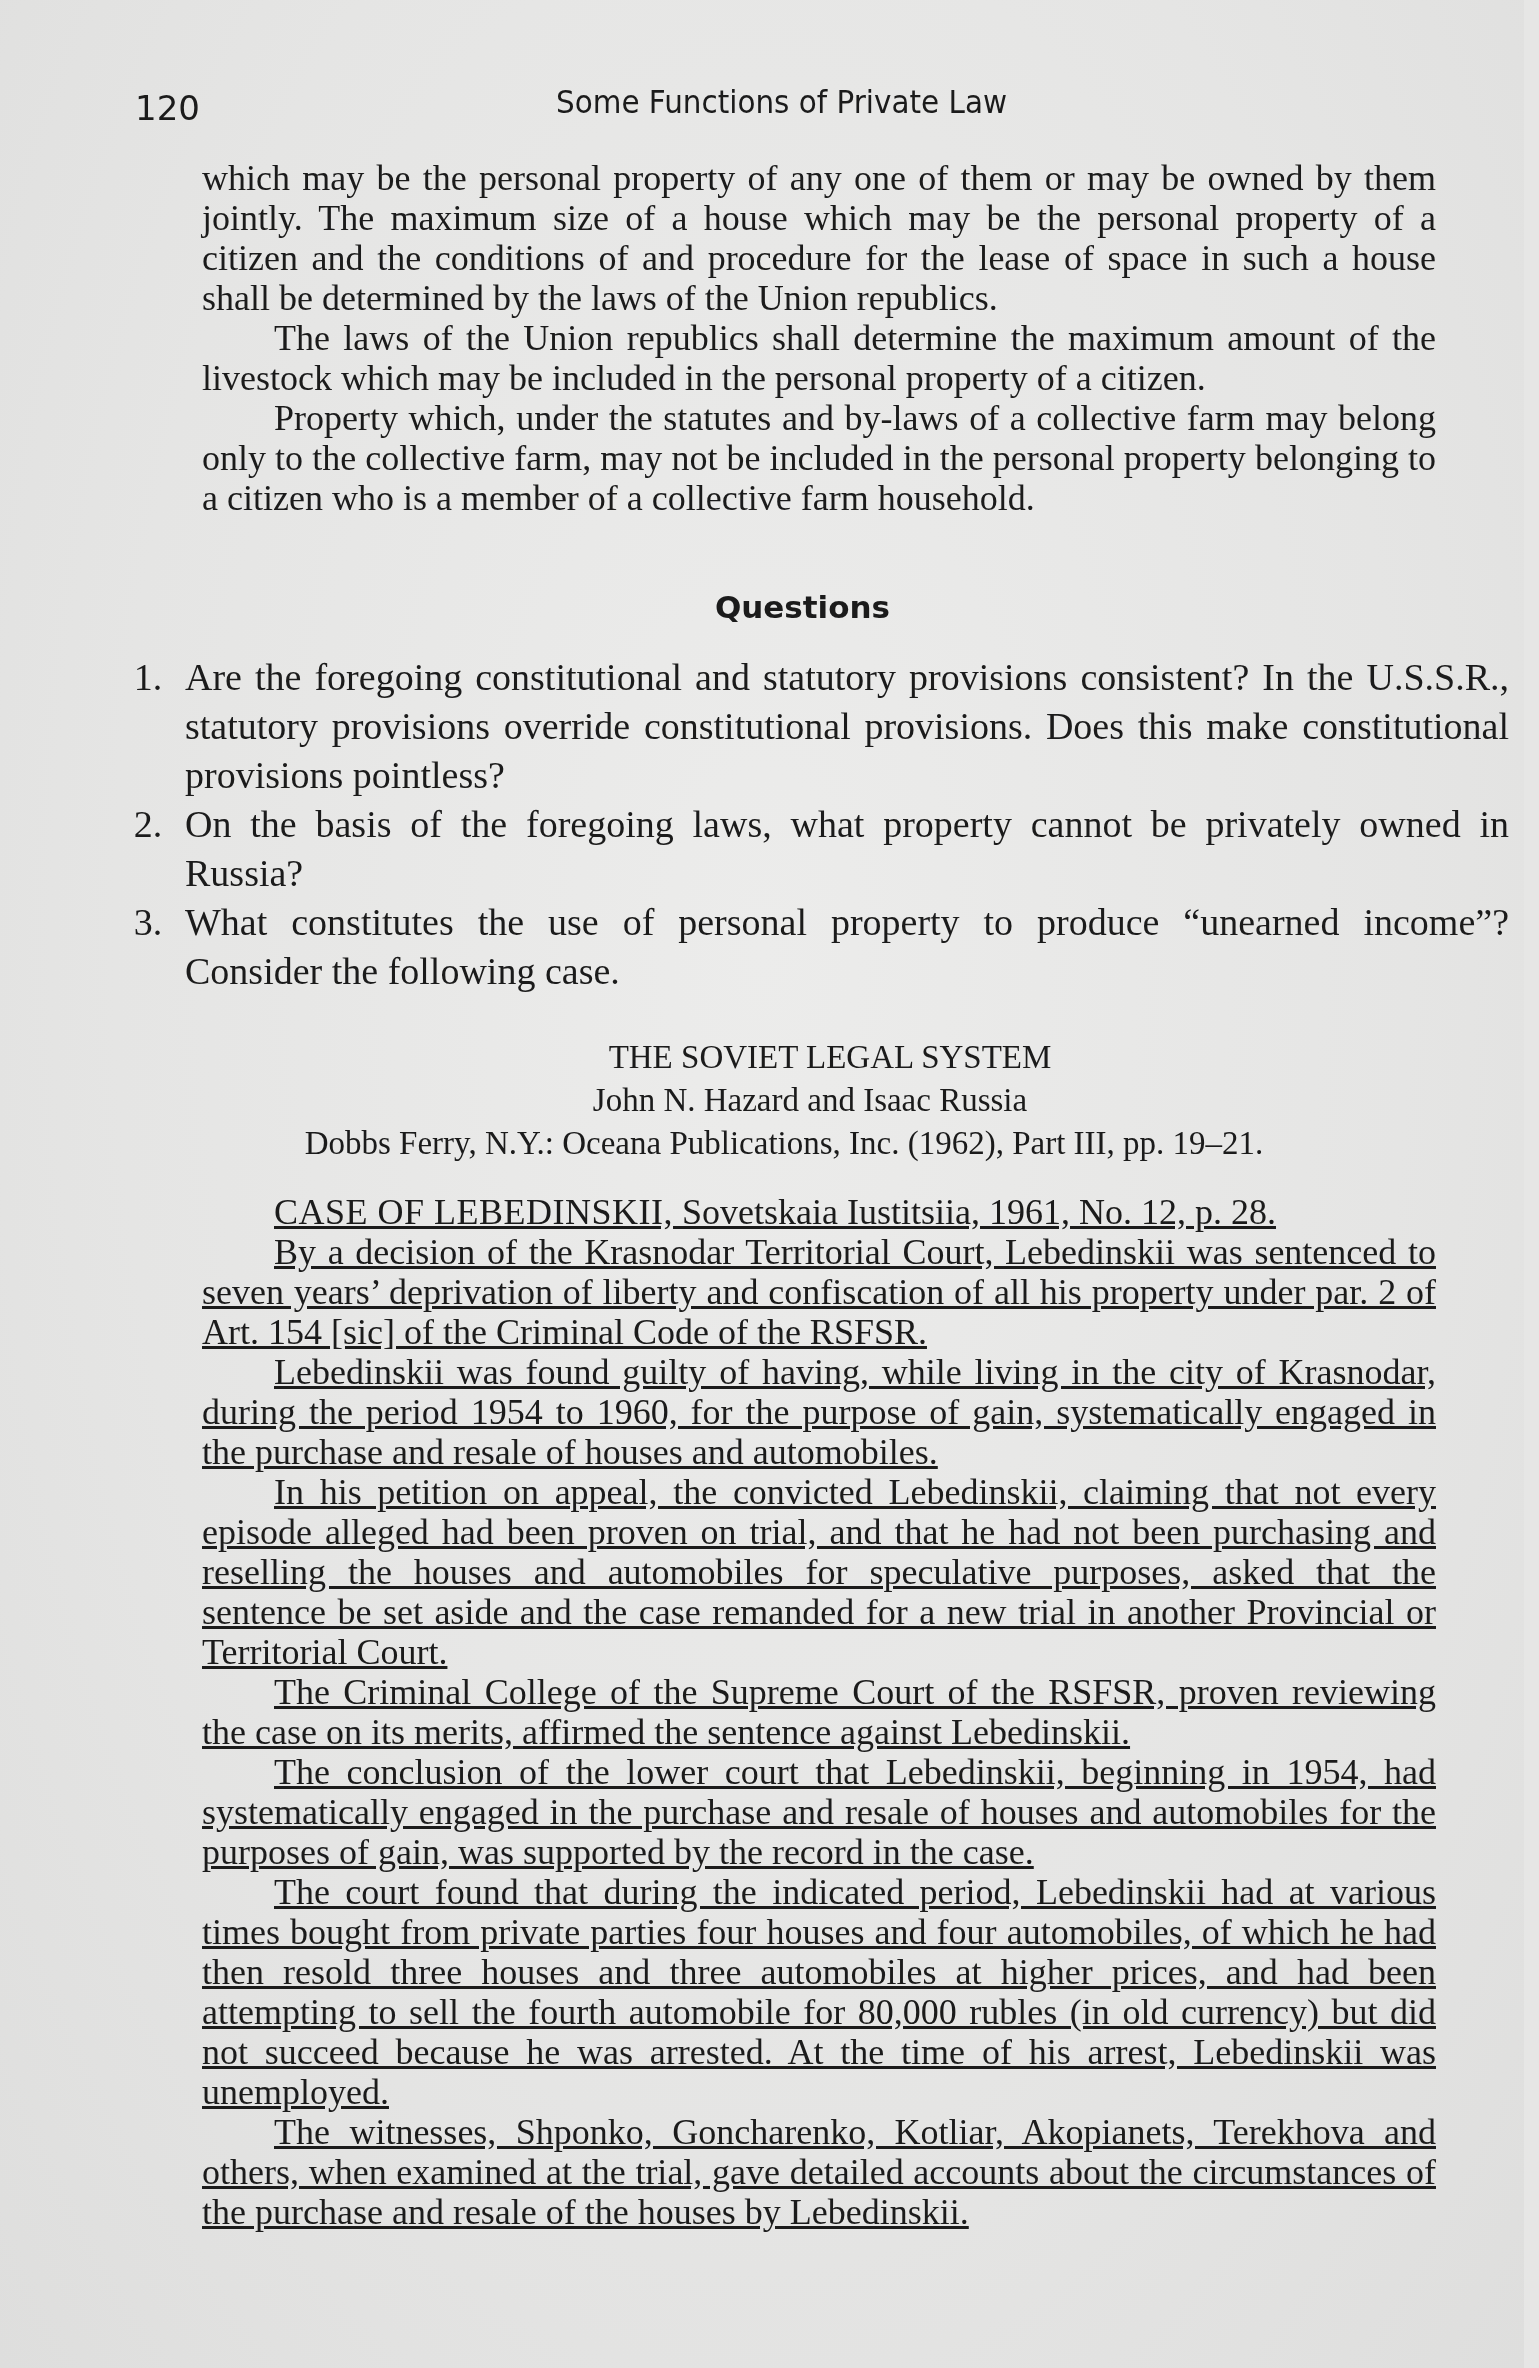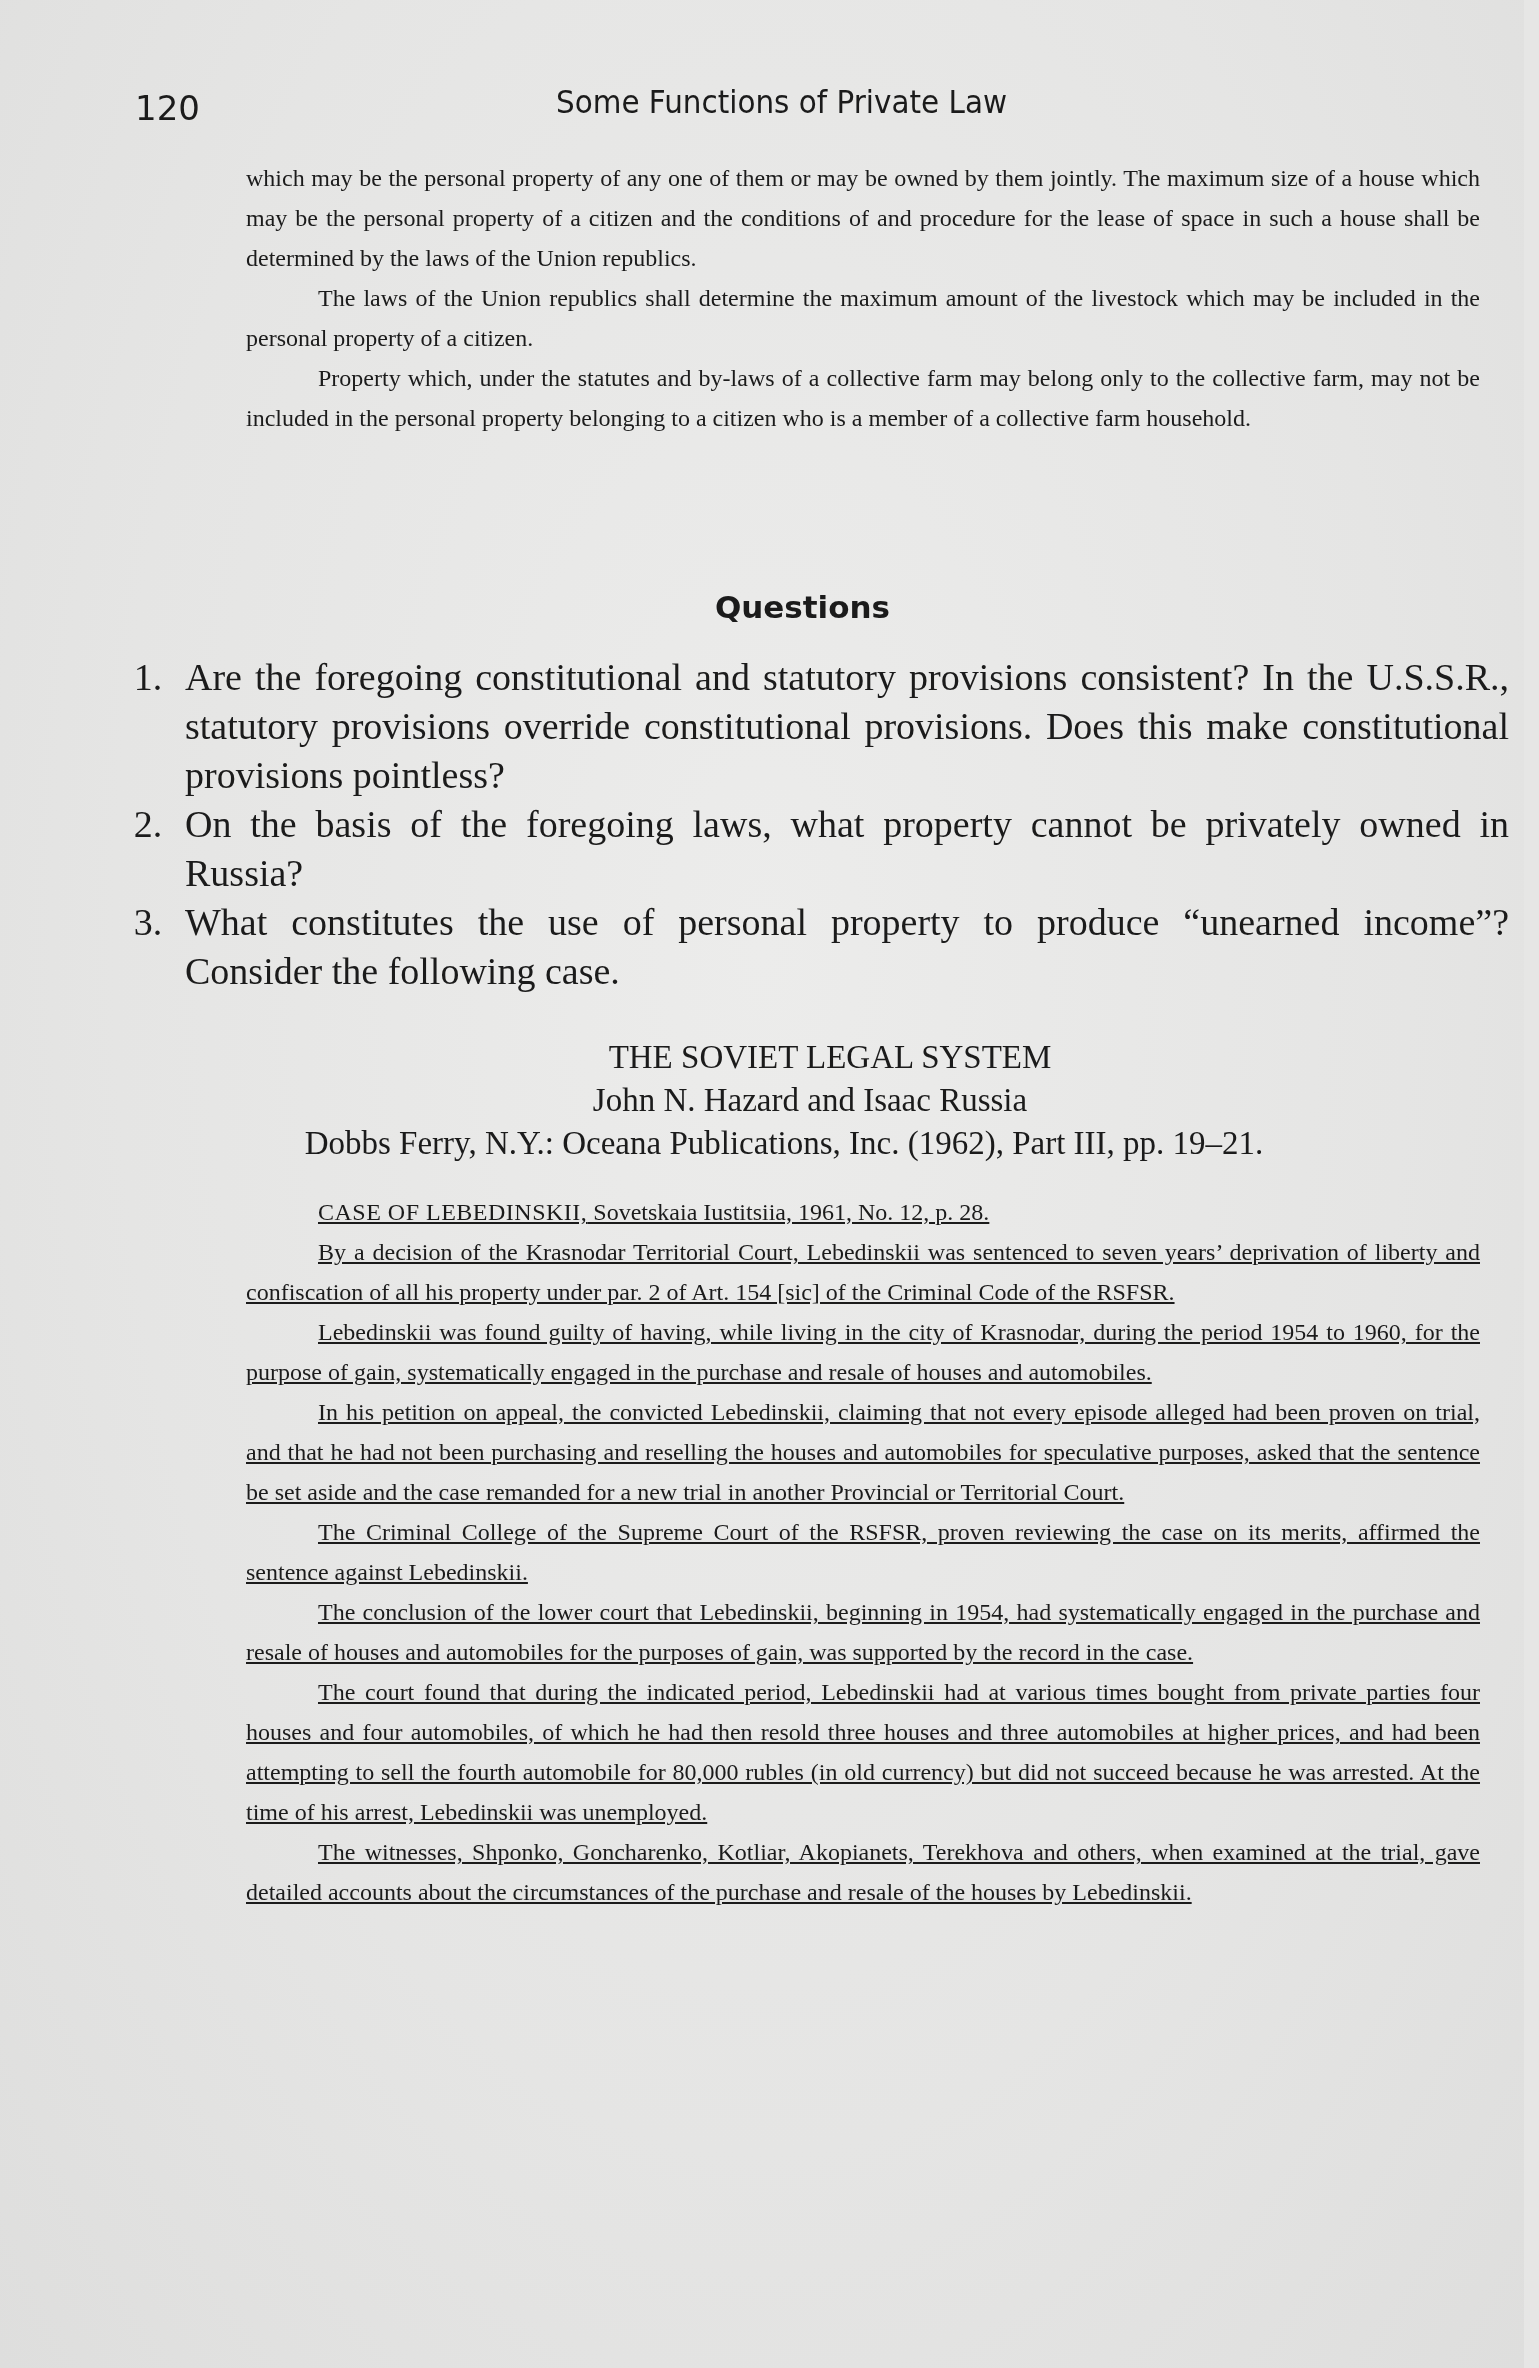--- a/index.html
+++ b/index.html
@@ -44,24 +44,23 @@
       font-family: "DejaVu Sans", "Liberation Sans", sans-serif;
       font-size: 32px;
       transform: scaleX(0.92);
       transform-origin: left center;
       white-space: nowrap;
     }
     .body-block {
       position: absolute;
       left: 202px;
       width: 1234px;
-      font-size: 24px;
+      font-size: 36px;
       line-height: 40px;
       text-align: justify;
-      margin-left: 44px;
     }
     .body-block p {
       margin: 0;
       text-align: justify;
       text-align-last: left;
     }
     .body-block p.indent {
       text-indent: 72px;
     }
     .block-1 { top: 158px; }

